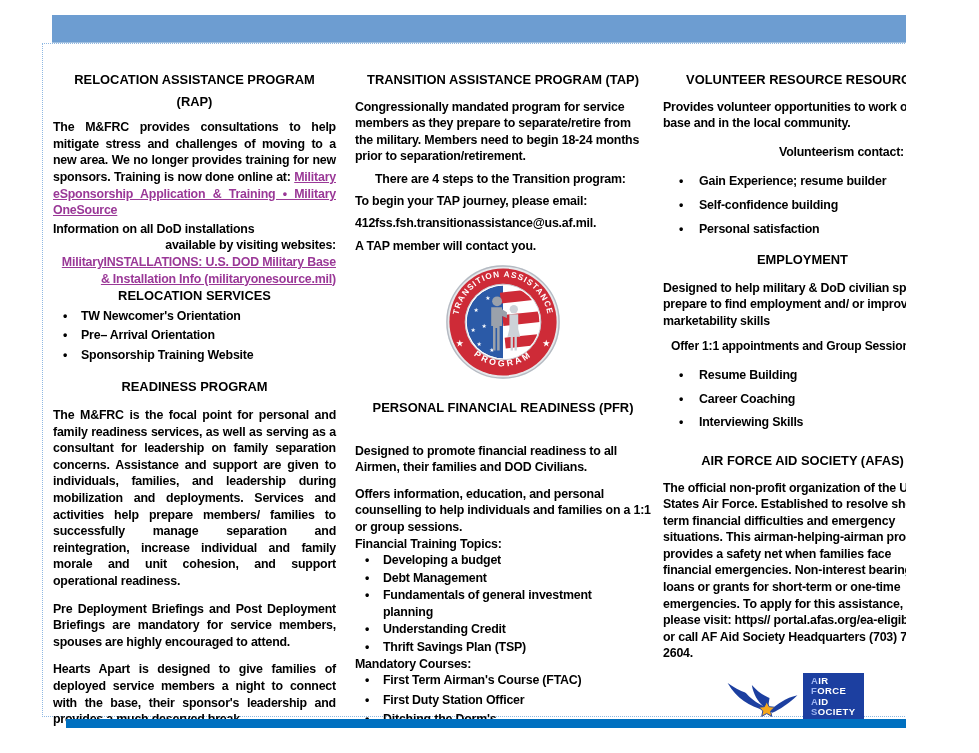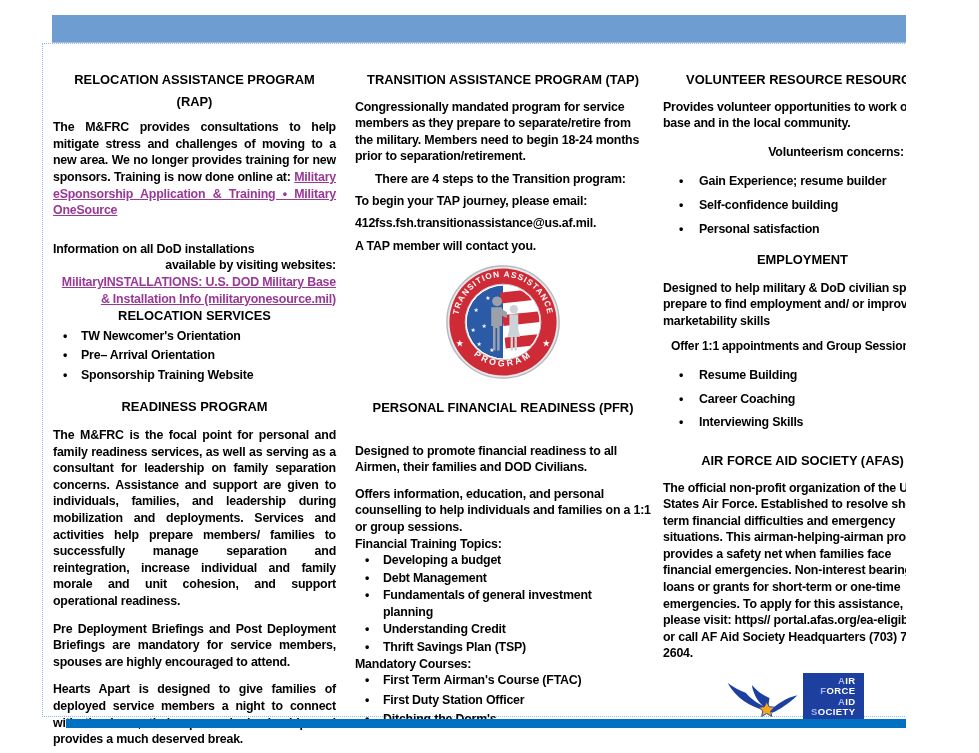--- a/index.html
+++ b/index.html
@@ -23,41 +23,41 @@
   .ctr { text-align:right; }
   a.lnk { color:#9A3897; text-decoration:underline; cursor:pointer; }
 
   .brow { display:flex; }
   .brow .b { flex:0 0 18px; margin-left:10px; }
   .col3 .brow .b { margin-left:16px; flex-basis:20px; }
   .bt { flex:1; }
 
   .tap-logo-wrap { text-align:center; margin-top:9px; margin-bottom:6px; }
   .afas-logo { display:flex; align-items:center; margin:8px 0 0 62px; }
-  .afas-text { background:#1C3FA0; color:#ffffff; padding:3px 8px 4px 8px; margin-left:2px;text-align:right; }
+  .afas-text { background:#1C3FA0; color:#ffffff; padding:3px 8px 4px 8px; margin-left:2px; }
   .afas-text .al { font-size:9.5px; line-height:10.5px; letter-spacing:0.4px; font-weight:700; }
   .afas-text .al::first-letter { color:#9FB6F2; }
 
   .nb { white-space:nowrap; }
 </style>
 </head>
 <body>
 
 <div class="canvas">
 
   <div class="top-bar"></div>
   <div class="page-border"></div>
 
   <div class="col col1">
     <div class="h">RELOCATION ASSISTANCE PROGRAM</div>
     <div class="h" style="margin-top:5px;">(RAP)</div>
 
     <p class="just" style="margin-top:9px;"><span>The M&amp;FRC provides consultations to help mitigate stress and challenges of moving to a new area. We no longer provides training for new sponsors. Training is now done online at: </span><a class="lnk">Military eSponsorship Application &amp; Training • Military OneSource</a></p>
 
-    <p style="margin-top:22px;">Information on all DoD installations</p>
+    <p style="margin-top:2px;">Information on all DoD installations</p>
     <p class="ctr" style="margin-top:0;">available by visiting websites:</p>
     <p class="ctr" style="margin-top:0;"><a class="lnk">MilitaryINSTALLATIONS: U.S. DOD Military Base &amp; Installation Info (militaryonesource.mil)</a></p>
 
     <div class="h" style="margin-top:1px;">RELOCATION SERVICES</div>
 
     <div style="margin-top:3px;">
       <div class="brow" style="margin-bottom:3px;">
           <span class="b">•</span>
           <span class="bt">TW Newcomer's Orientation</span>
         </div>
@@ -173,21 +173,21 @@
       <div class="brow">
           <span class="b">•</span>
           <span class="bt">Ditching the Dorm's</span>
         </div>
     </div>
   </div>
 
   <div class="col col3">
     <div class="h">VOLUNTEER RESOURCE RESOURCE</div>
     <p style="margin-top:10px;">Provides volunteer opportunities to work on base and in the local community.</p>
-    <p style="margin-top:12px; text-align:right; padding-right:38px;" class="nb">Volunteerism concerns:</p>
+    <p style="margin-top:12px; text-align:right; padding-right:38px;" class="nb">Volunteerism contact:</p>
     <div style="margin-top:13px;">
       <div class="brow" style="margin-bottom:7px;">
           <span class="b">•</span>
           <span class="bt">Gain Experience; resume builder</span>
         </div>
       <div class="brow" style="margin-bottom:7px;">
           <span class="b">•</span>
           <span class="bt">Self-confidence building</span>
         </div>
       <div class="brow">

